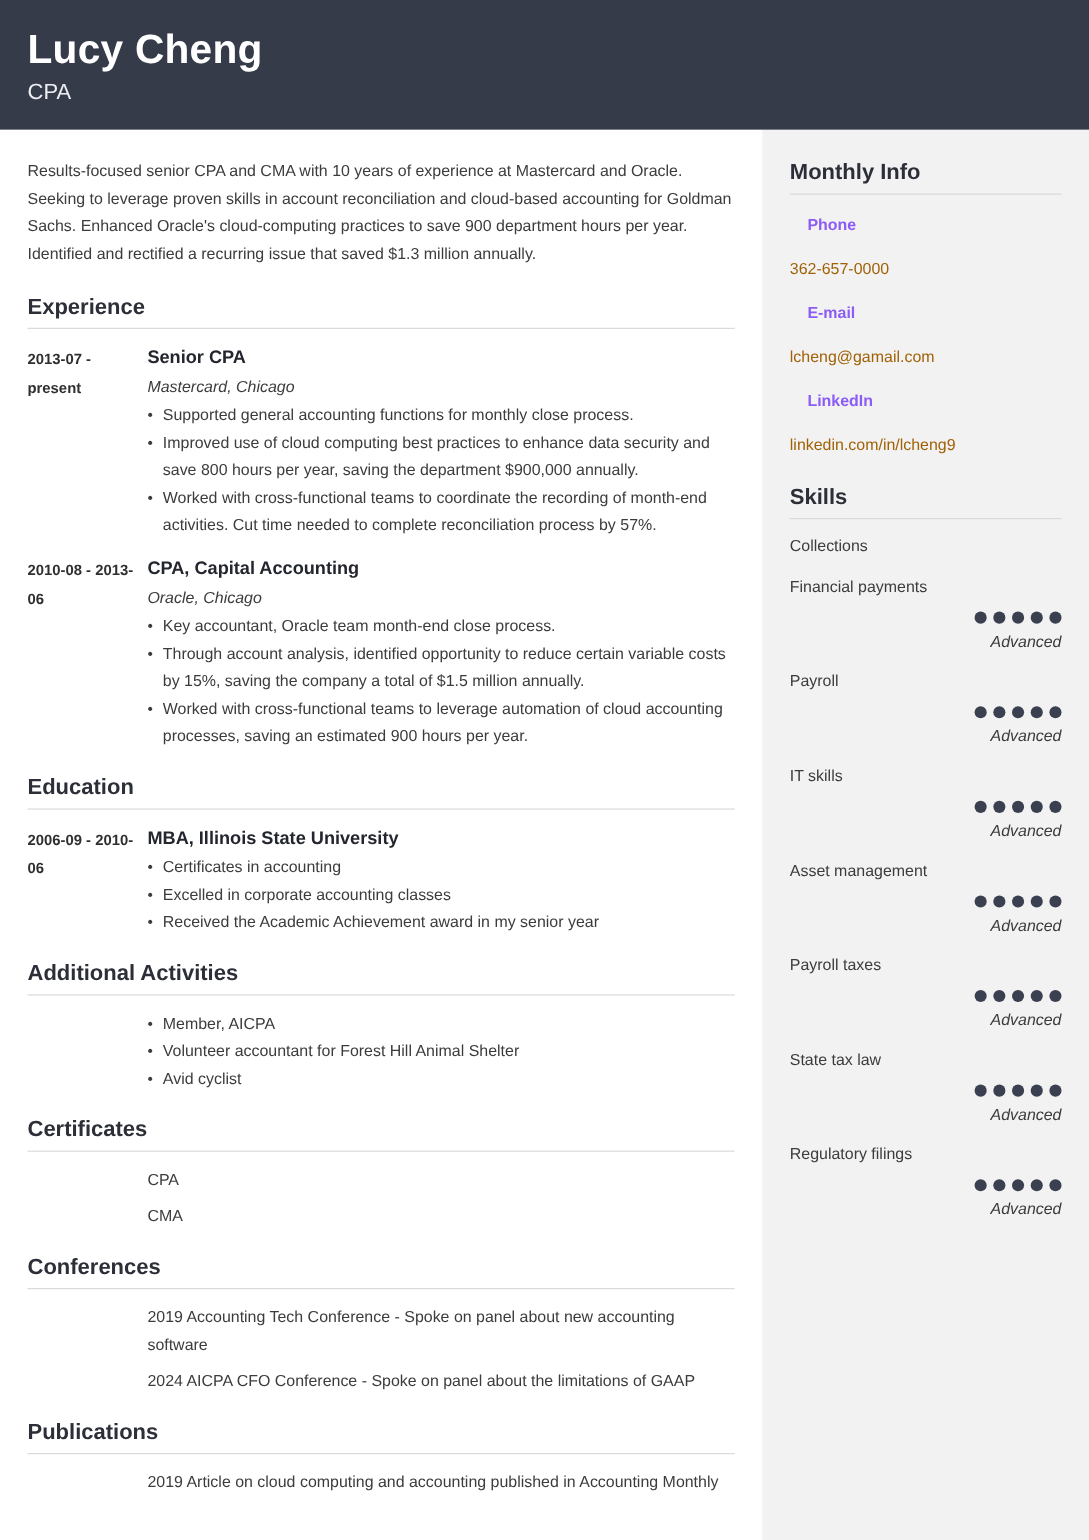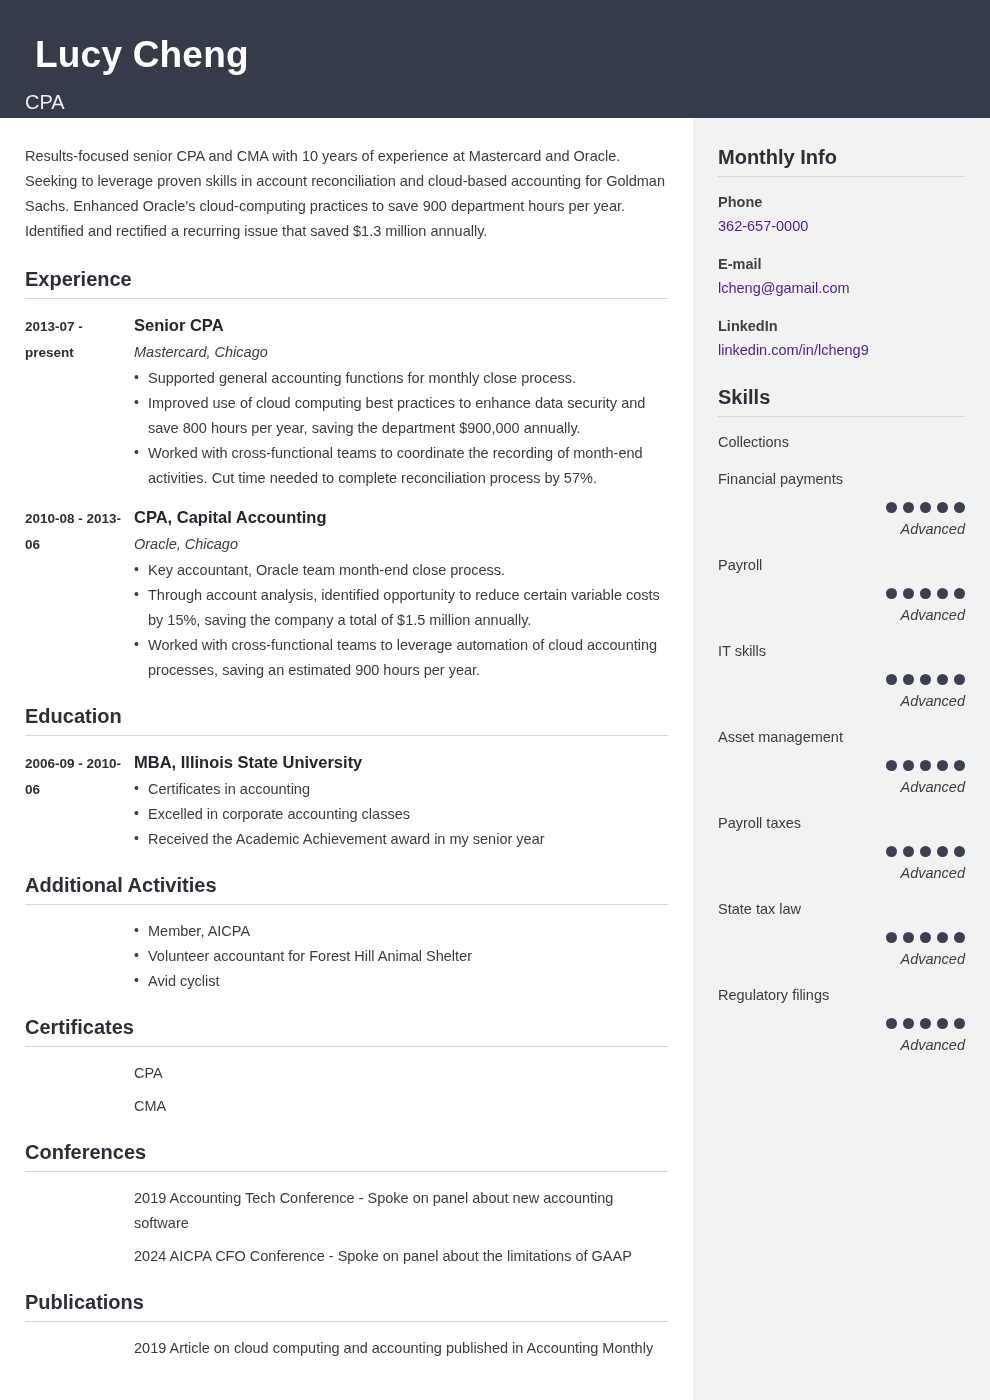--- a/index.html
+++ b/index.html
@@ -19,21 +19,21 @@
     background: #353b49;
     height: 118px;
     padding: 22px 25px 0 25px;
   }
   .banner-name {
     color: #ffffff;
     font-size: 37px;
     font-weight: bold;
     line-height: 46px;
     letter-spacing: 0.2px;
-    margin: 10px;
+    margin: 0;
   }
   .banner-role {
     color: #eceef1;
     font-size: 20px;
     line-height: 28px;
     font-weight: normal;
     margin: 2px 0 0 0;
   }
 
   
@@ -121,27 +121,27 @@
     font-weight: bold;
     color: #2c2f38;
     margin: 0 0 6px 0;
     line-height: 26px;
   }
   .side-rule { height: 1px; background: #d7d7d7; margin: 0 0 13px 0; }
   .side-section { margin-bottom: 22px; }
   .info-label {
     font-size: 14.5px;
     font-weight: bold;
-    color: #404040;
-    line-height: 24px;
-    margin: 0;
+    color: #8b5cf6;
+    line-height: 24px;
+    margin: 16px;
   }
   .info-value {
     font-size: 14.5px;
-    color: #4c1d95;
+    color: #a16207;
     line-height: 24px;
     margin: 0 0 14px 0;
   }
   .info-value:last-child { margin-bottom: 0; }
 
   .skill { margin-bottom: 13px; }
   .skill-name {
     font-size: 14.5px;
     color: #3c3c3c;
     line-height: 24px;

